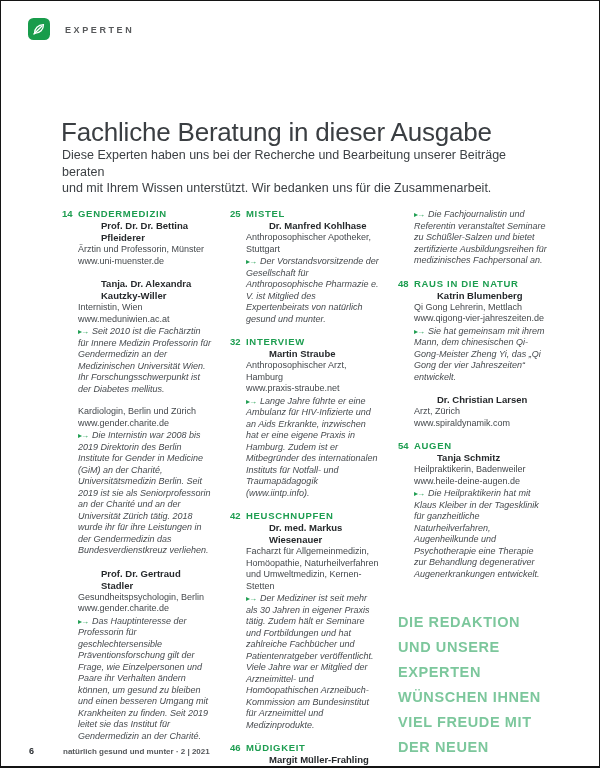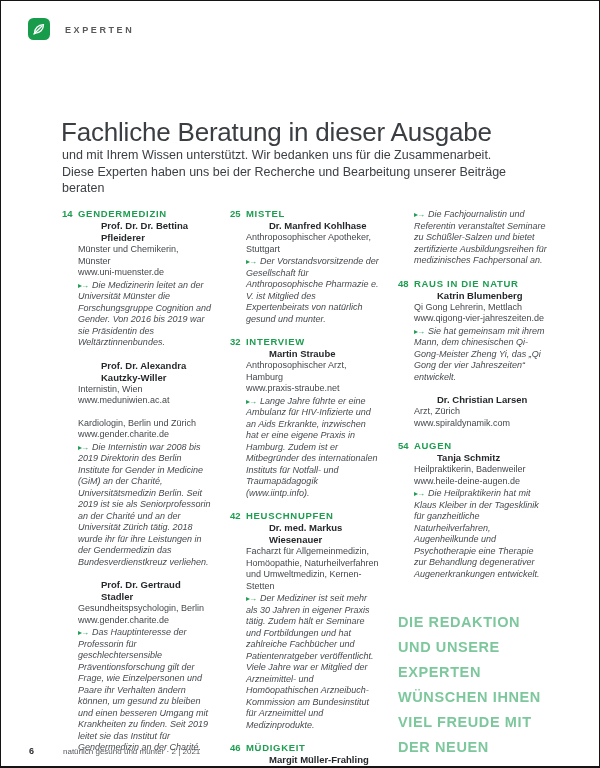--- a/index.html
+++ b/index.html
@@ -39,59 +39,59 @@
   .arrow{font-style:normal;color:#1d9d50;font-size:8px;letter-spacing:-1px;margin-right:4px;}
   
   .note{
     margin-top:30px;margin-left:0;
     font-size:14.5px;line-height:25px;letter-spacing:0.6px;
     color:#7cc79c;font-weight:bold;text-transform:uppercase;
   }
   
   .footer{position:absolute;left:0;bottom:8px;width:100%;height:12px;}
   .page-num{position:absolute;left:28px;top:0;font-size:9px;font-weight:bold;color:#2b2f33;}
-  .issue{position:absolute;left:62px;top:1px;font-size:8px;color:#55585b;}
+  .issue{position:absolute;left:62px;top:1px;font-size:8px;color:#55585b;font-weight:bold;}
 </style>
 </head>
 <body>
 
 <div class="page">
 
   <div class="logo">
     <svg width="22" height="22" viewBox="0 0 24 24">
       <rect x="0" y="0" width="24" height="24" rx="6" fill="#189c4b"></rect>
       <path d="M7.2 16.8 C7 11.5 11 7.4 16.8 7.2 C17 12.5 13 16.6 7.2 16.8 Z" fill="none" stroke="#ffffff" stroke-width="1.5"></path>
       <path d="M6.5 17.5 L15 9" fill="none" stroke="#ffffff" stroke-width="1.5" stroke-linecap="round"></path>
     </svg>
   </div>
   <div class="kicker">EXPERTEN</div>
 
   <h1 class="title">Fachliche Beratung in dieser Ausgabe</h1>
 
   <div class="intro">
+    <div>Diese Experten haben uns bei der Recherche und Bearbeitung unserer Beiträge beraten</div>
     <div>und mit Ihrem Wissen unterstützt. Wir bedanken uns für die Zusammenarbeit.</div>
-    <div>Diese Experten haben uns bei der Recherche und Bearbeitung unserer Beiträge beraten</div>
   </div>
 
   <div class="columns">
     <div class="col">
         <div class="entry">
           <div class="entry-head">
             <span class="num">14</span>
             <span class="cat">GENDERMEDIZIN</span>
           </div>
           <div class="name">Prof. Dr. Dr. Bettina Pfleiderer</div>
-          <div class="role">Münster und Chemikerin, Münster</div>
+          <div class="role">Ärztin und Professorin, Münster</div>
           <div class="link">www.uni-muenster.de</div>
-          <div class="desc"><span class="arrow">▸→</span><span class="desc-text">Die Medizinerin leitet an der Universität Münster die Forschungsgruppe Cognition and Gender. Von 2016 bis 2019 war sie Präsidentin des Weltärztinnenbundes.</span></div>
         </div>
         <div class="entry">
-          <div class="name">Prof. Dr. Alexandra Kautzky-Willer</div>
+          <div class="name">Tanja. Dr. Alexandra Kautzky-Willer</div>
           <div class="role">Internistin, Wien</div>
           <div class="link">www.meduniwien.ac.at</div>
+          <div class="desc"><span class="arrow">▸→</span><span class="desc-text">Seit 2010 ist die Fachärztin für Innere Medizin Professorin für Gendermedizin an der Medizinischen Universität Wien. Ihr Forschungsschwerpunkt ist der Diabetes mellitus.</span></div>
         </div>
         <div class="entry">
           <div class="role">Kardiologin, Berlin und Zürich</div>
           <div class="link">www.gender.charite.de</div>
           <div class="desc"><span class="arrow">▸→</span><span class="desc-text">Die Internistin war 2008 bis 2019 Direktorin des Berlin Institute for Gender in Medicine (GiM) an der Charité, Universitätsmedizin Berlin. Seit 2019 ist sie als Seniorprofessorin an der Charité und an der Universität Zürich tätig. 2018 wurde ihr für ihre Leistungen in der Gendermedizin das Bundesverdienstkreuz verliehen.</span></div>
         </div>
         <div class="entry">
           <div class="name">Prof. Dr. Gertraud Stadler</div>
           <div class="role">Gesundheitspsychologin, Berlin</div>
           <div class="link">www.gender.charite.de</div>

